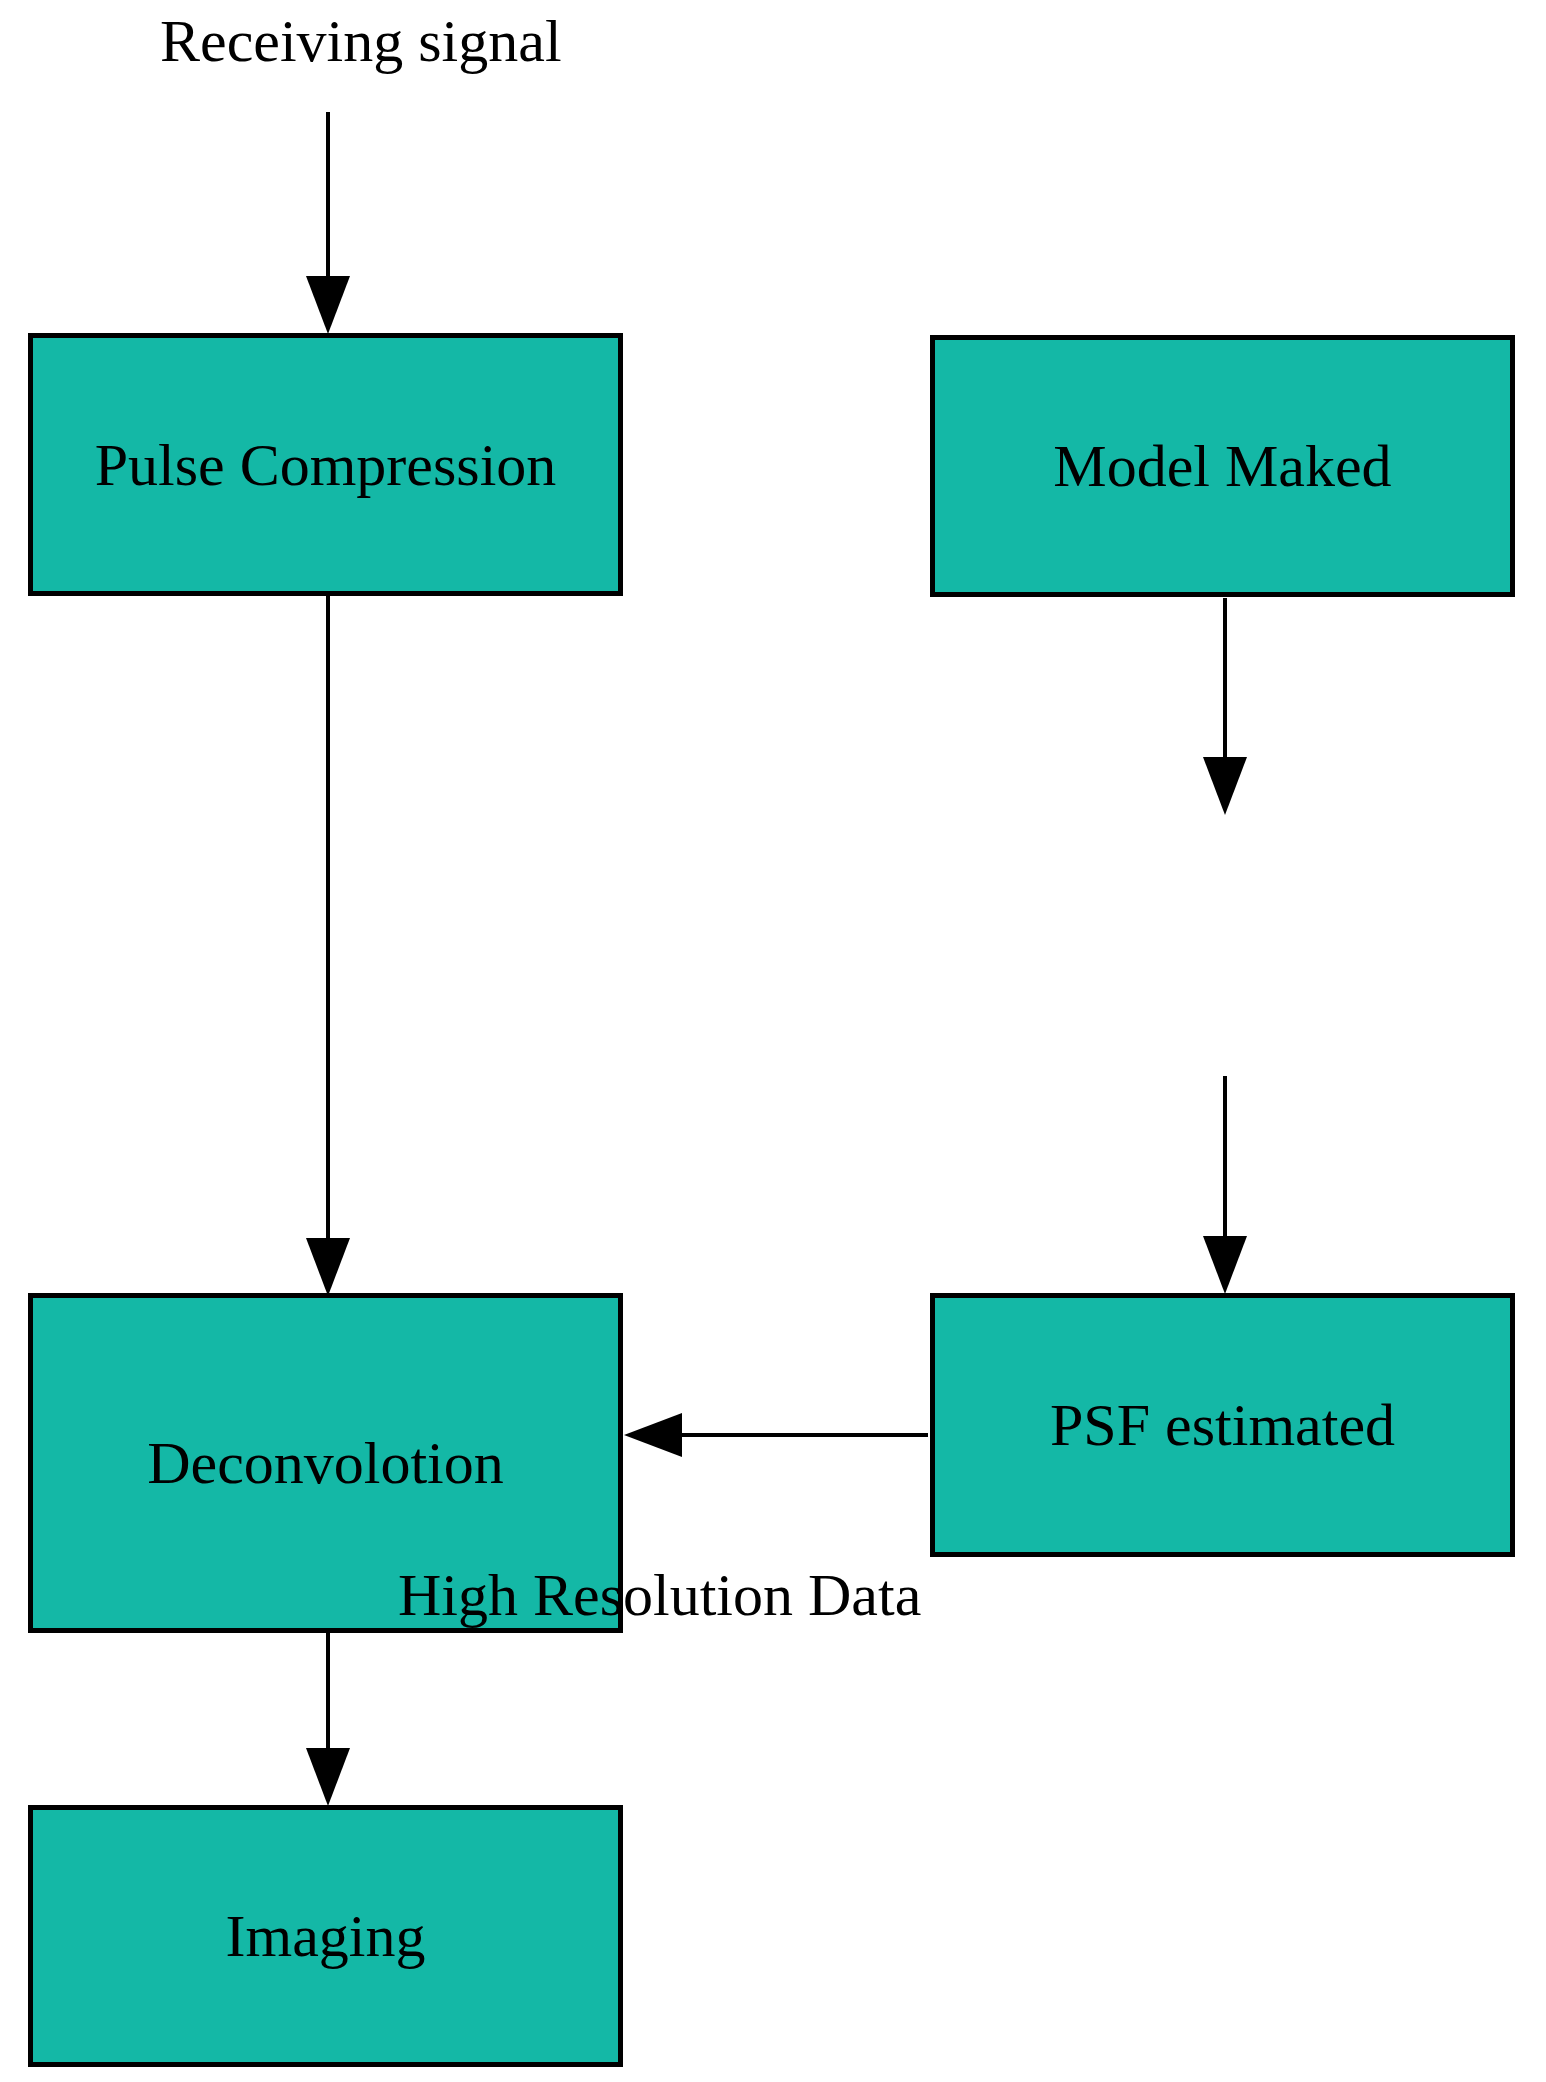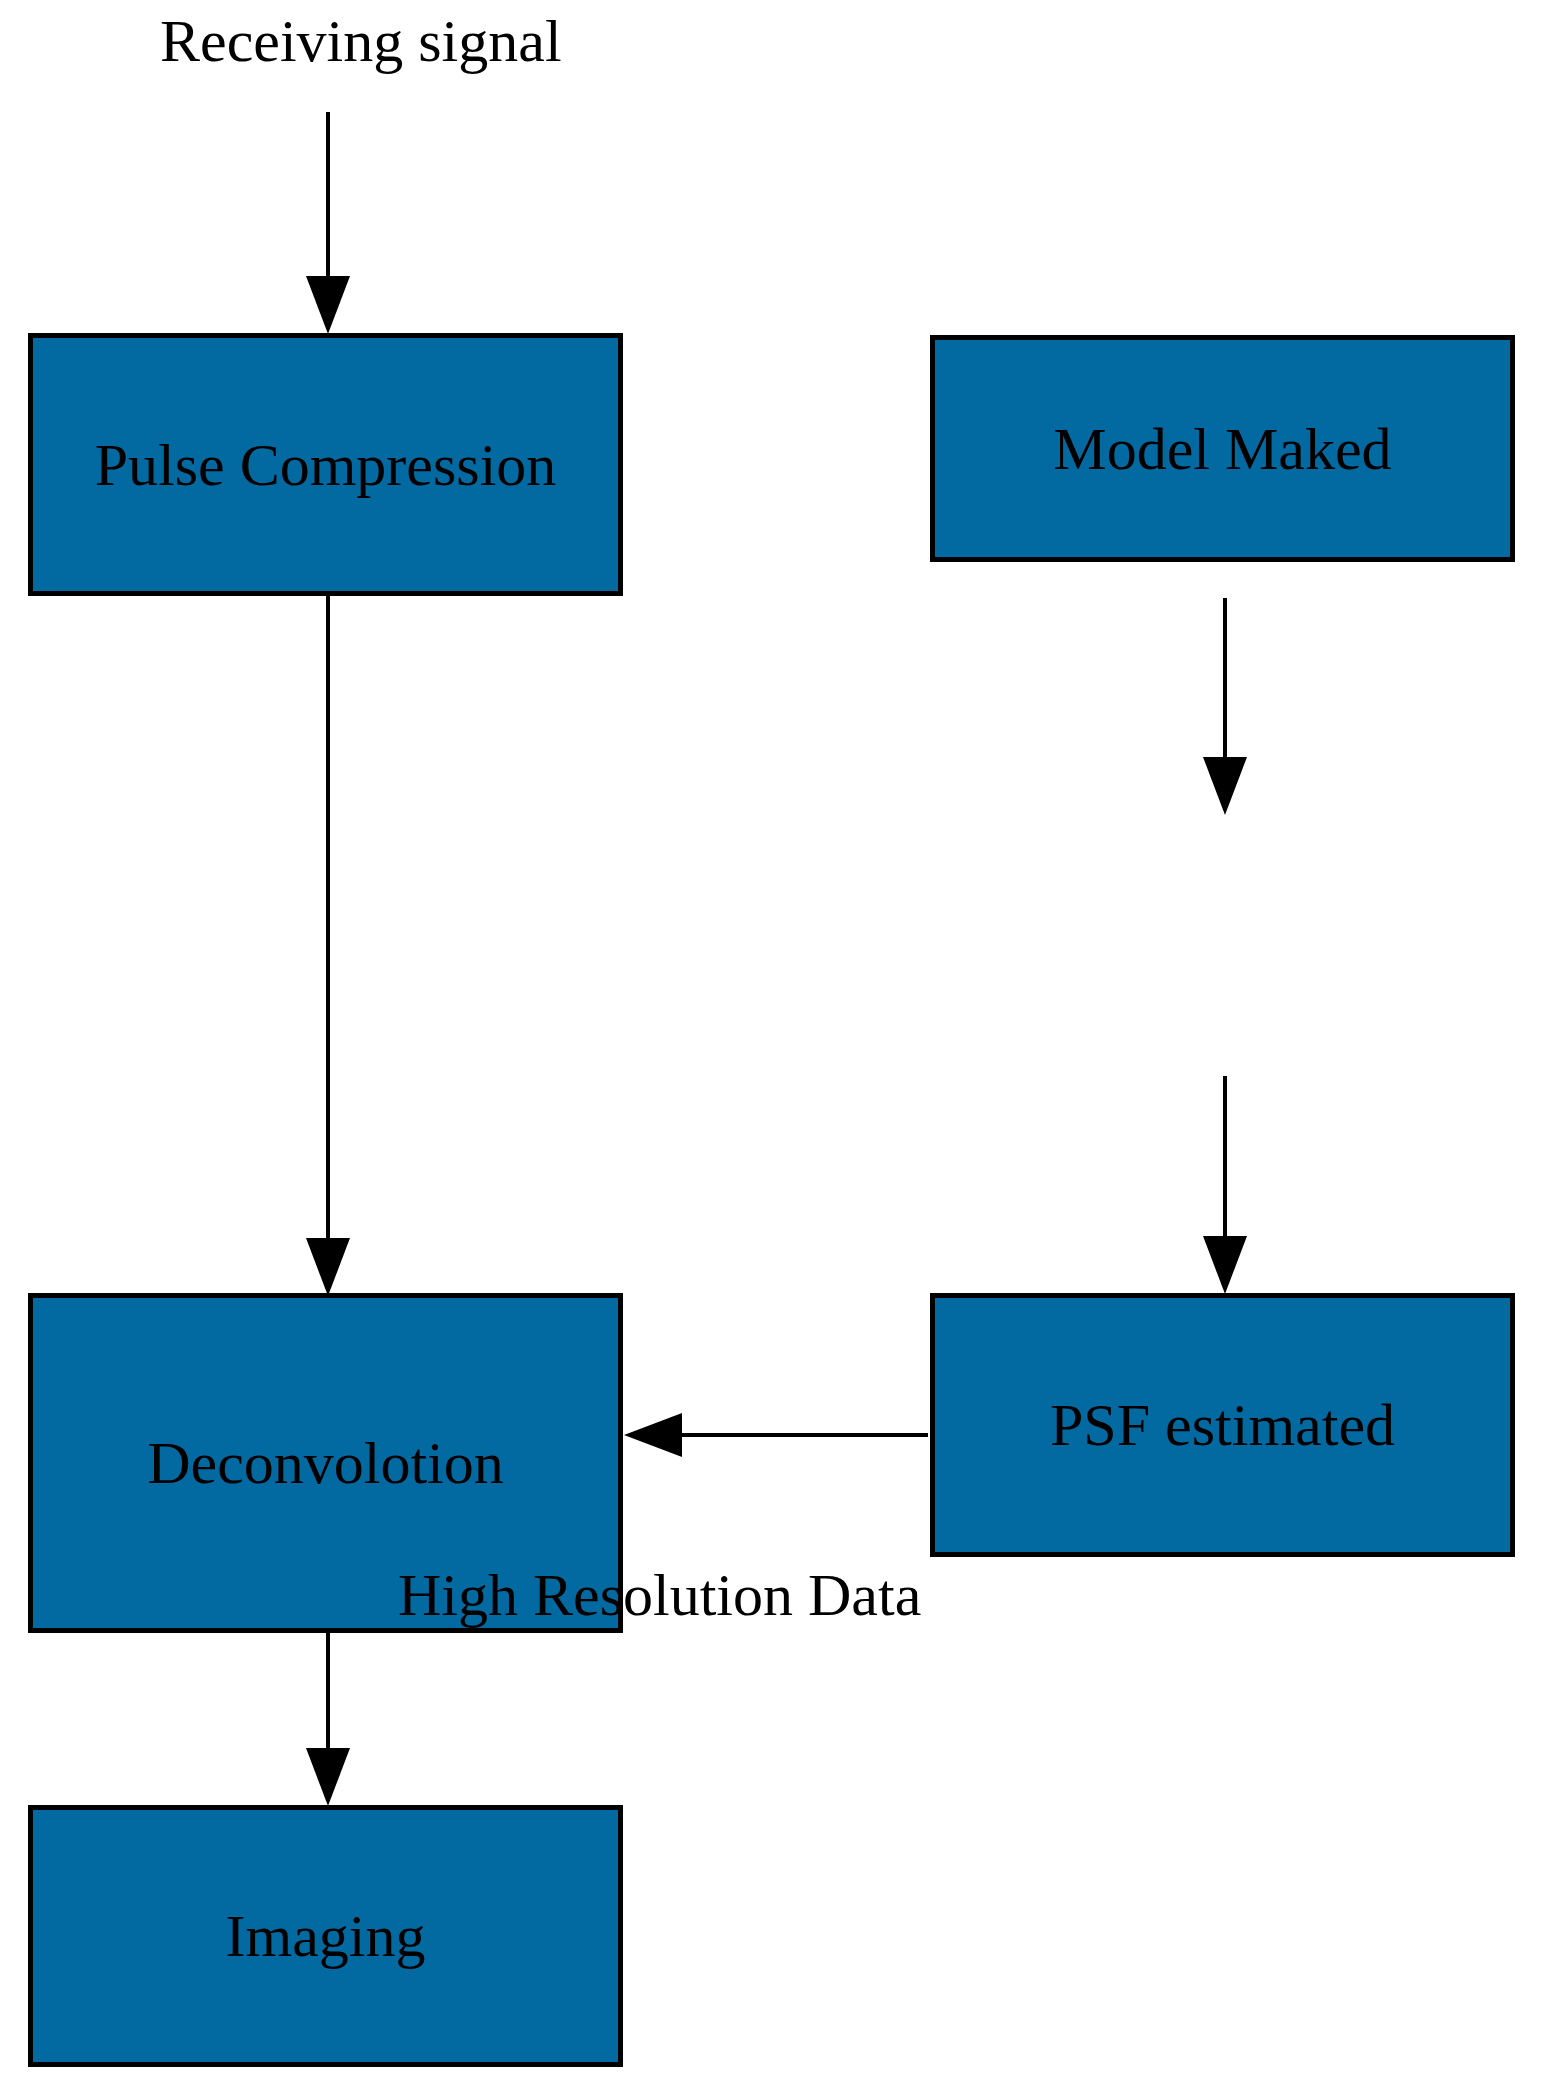--- a/index.html
+++ b/index.html
@@ -21,38 +21,38 @@
     position: absolute;
     left: 0;
     top: 0;
     width: 1546px;
     height: 2082px;
   }
   .node {
     position: absolute;
     box-sizing: border-box;
     border: 5px solid #000000;
-    background: #0369a1;
+    background: #14b8a6;
     display: flex;
     align-items: center;
     justify-content: center;
     text-align: center;
     font-size: 60px;
     line-height: 1.1;
     white-space: nowrap;
   }
   .floating-label {
     position: absolute;
     font-size: 60px;
     line-height: 70px;
     white-space: nowrap;
   }
   
   .node-pulse-compression { left: 28px;  top: 333px;  width: 595px; height: 263px; }
-  .node-model-maked      { left: 930px; top: 335px;  width: 585px; height: 227px; }
+  .node-model-maked      { left: 930px; top: 335px;  width: 585px; height: 262px; }
   .node-model-modified   { left: 930px; top: 814px;  width: 585px; height: 261px; }
   .node-psf-estimated    { left: 930px; top: 1293px; width: 585px; height: 264px; }
   .node-deconvolotion    { left: 28px;  top: 1293px; width: 595px; height: 340px; }
   .node-imaging          { left: 28px;  top: 1805px; width: 595px; height: 262px; }
   .label-receiving-signal     { left: 160px; top: 6px; }
   .label-high-resolution-data { left: 398px; top: 1560px; }
 </style>
 </head>
 <body>
 

